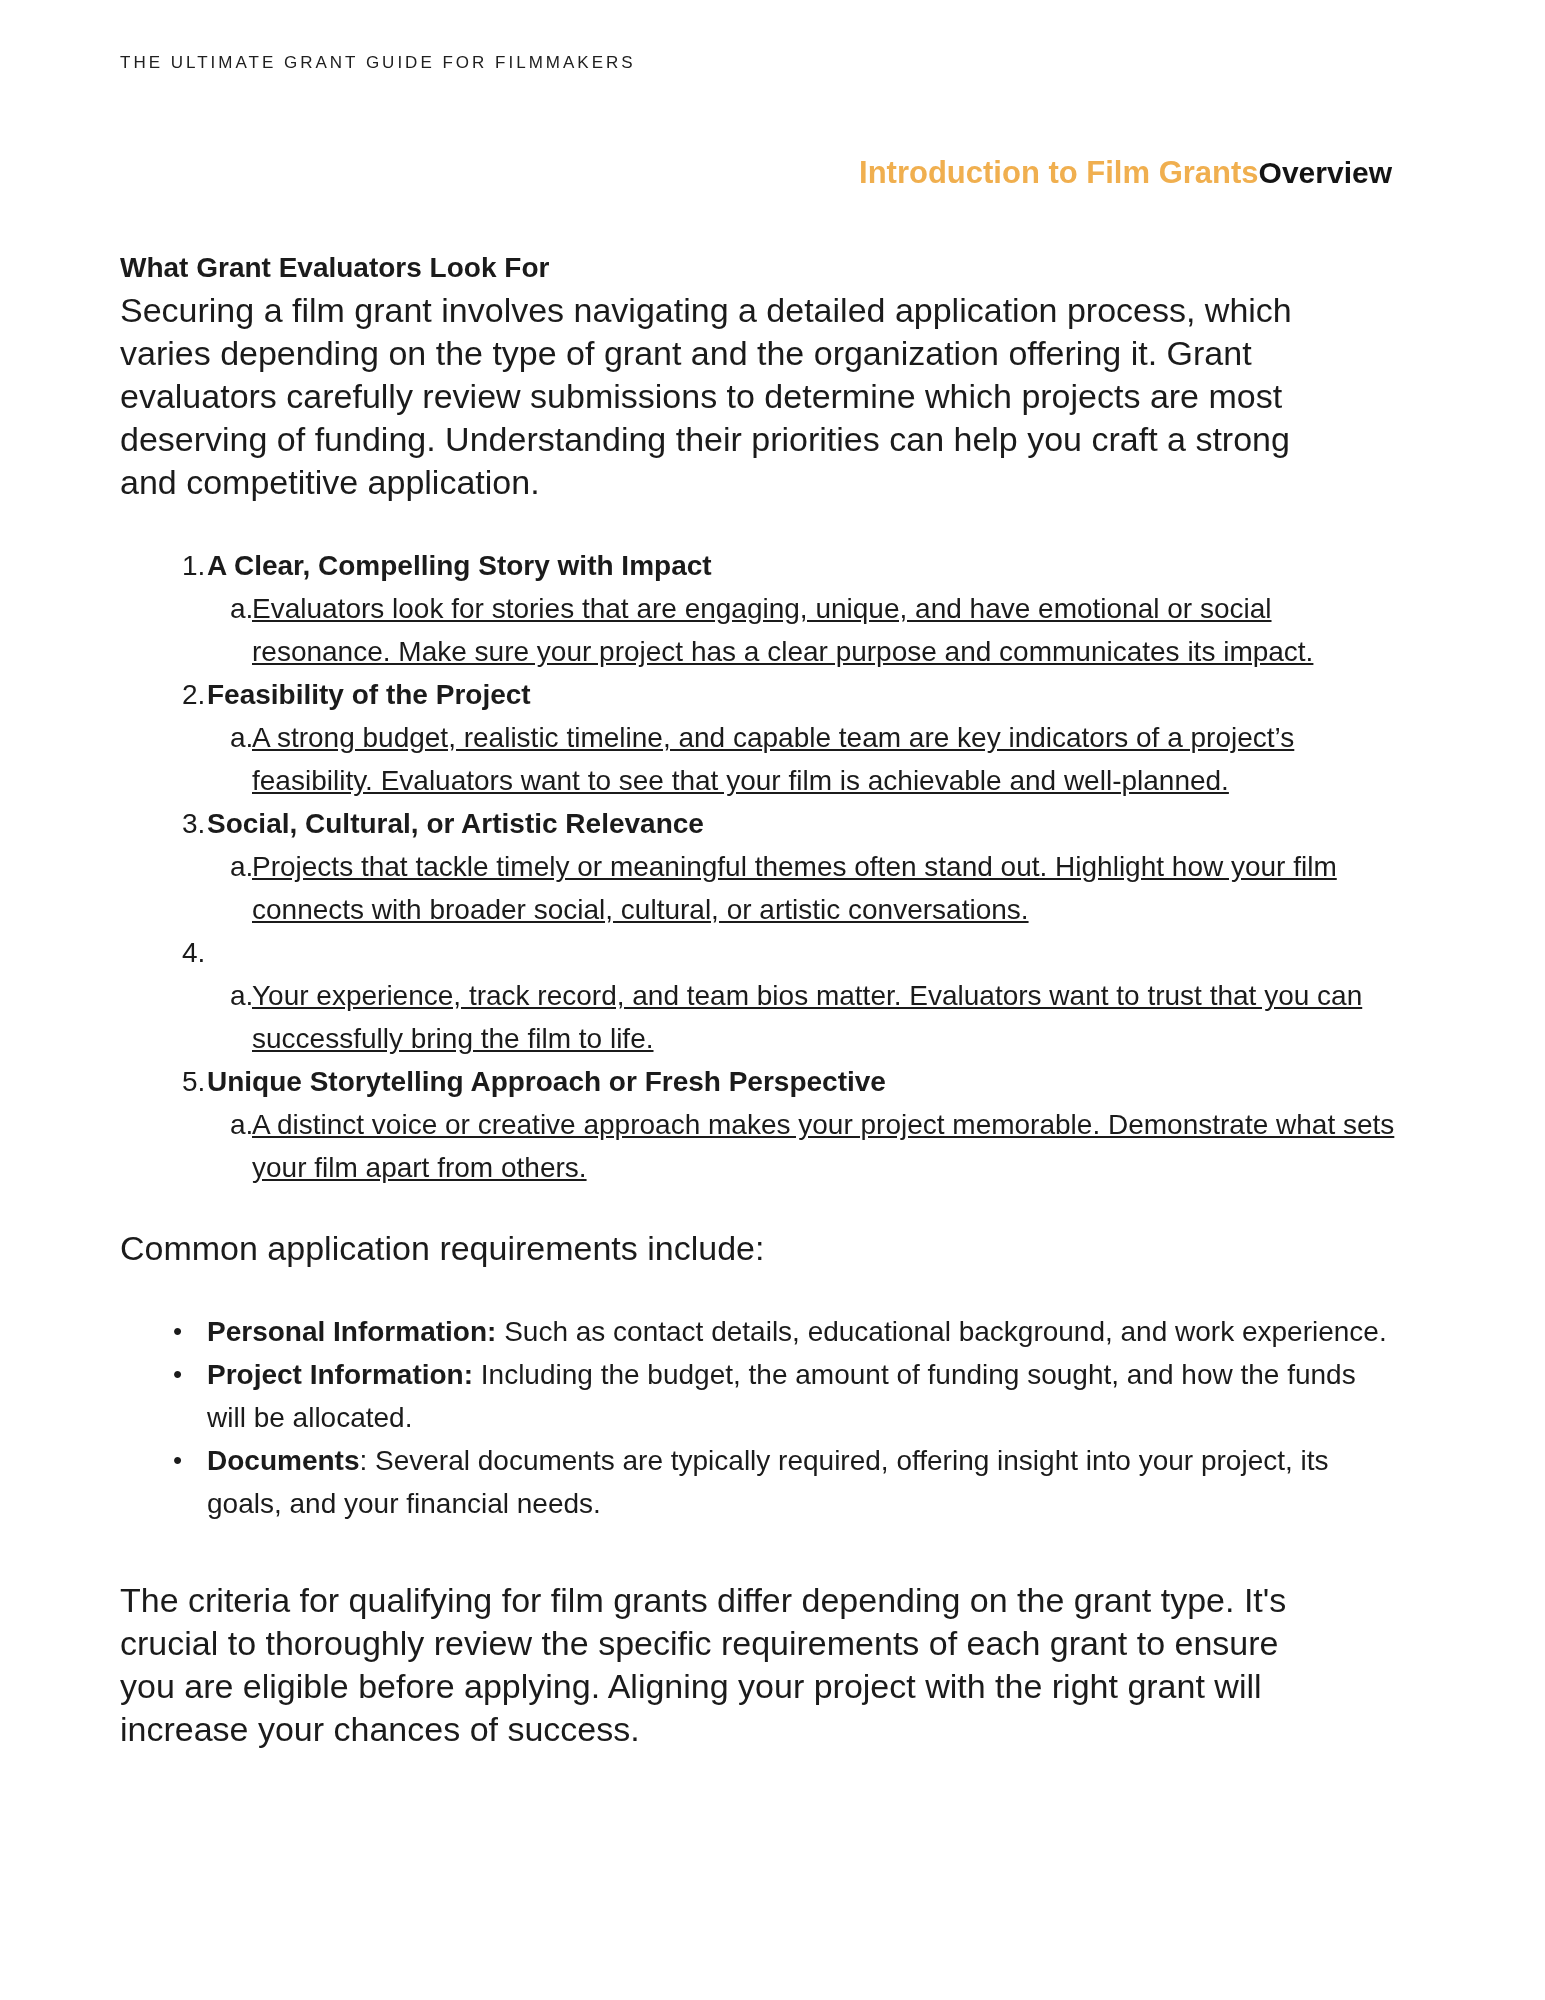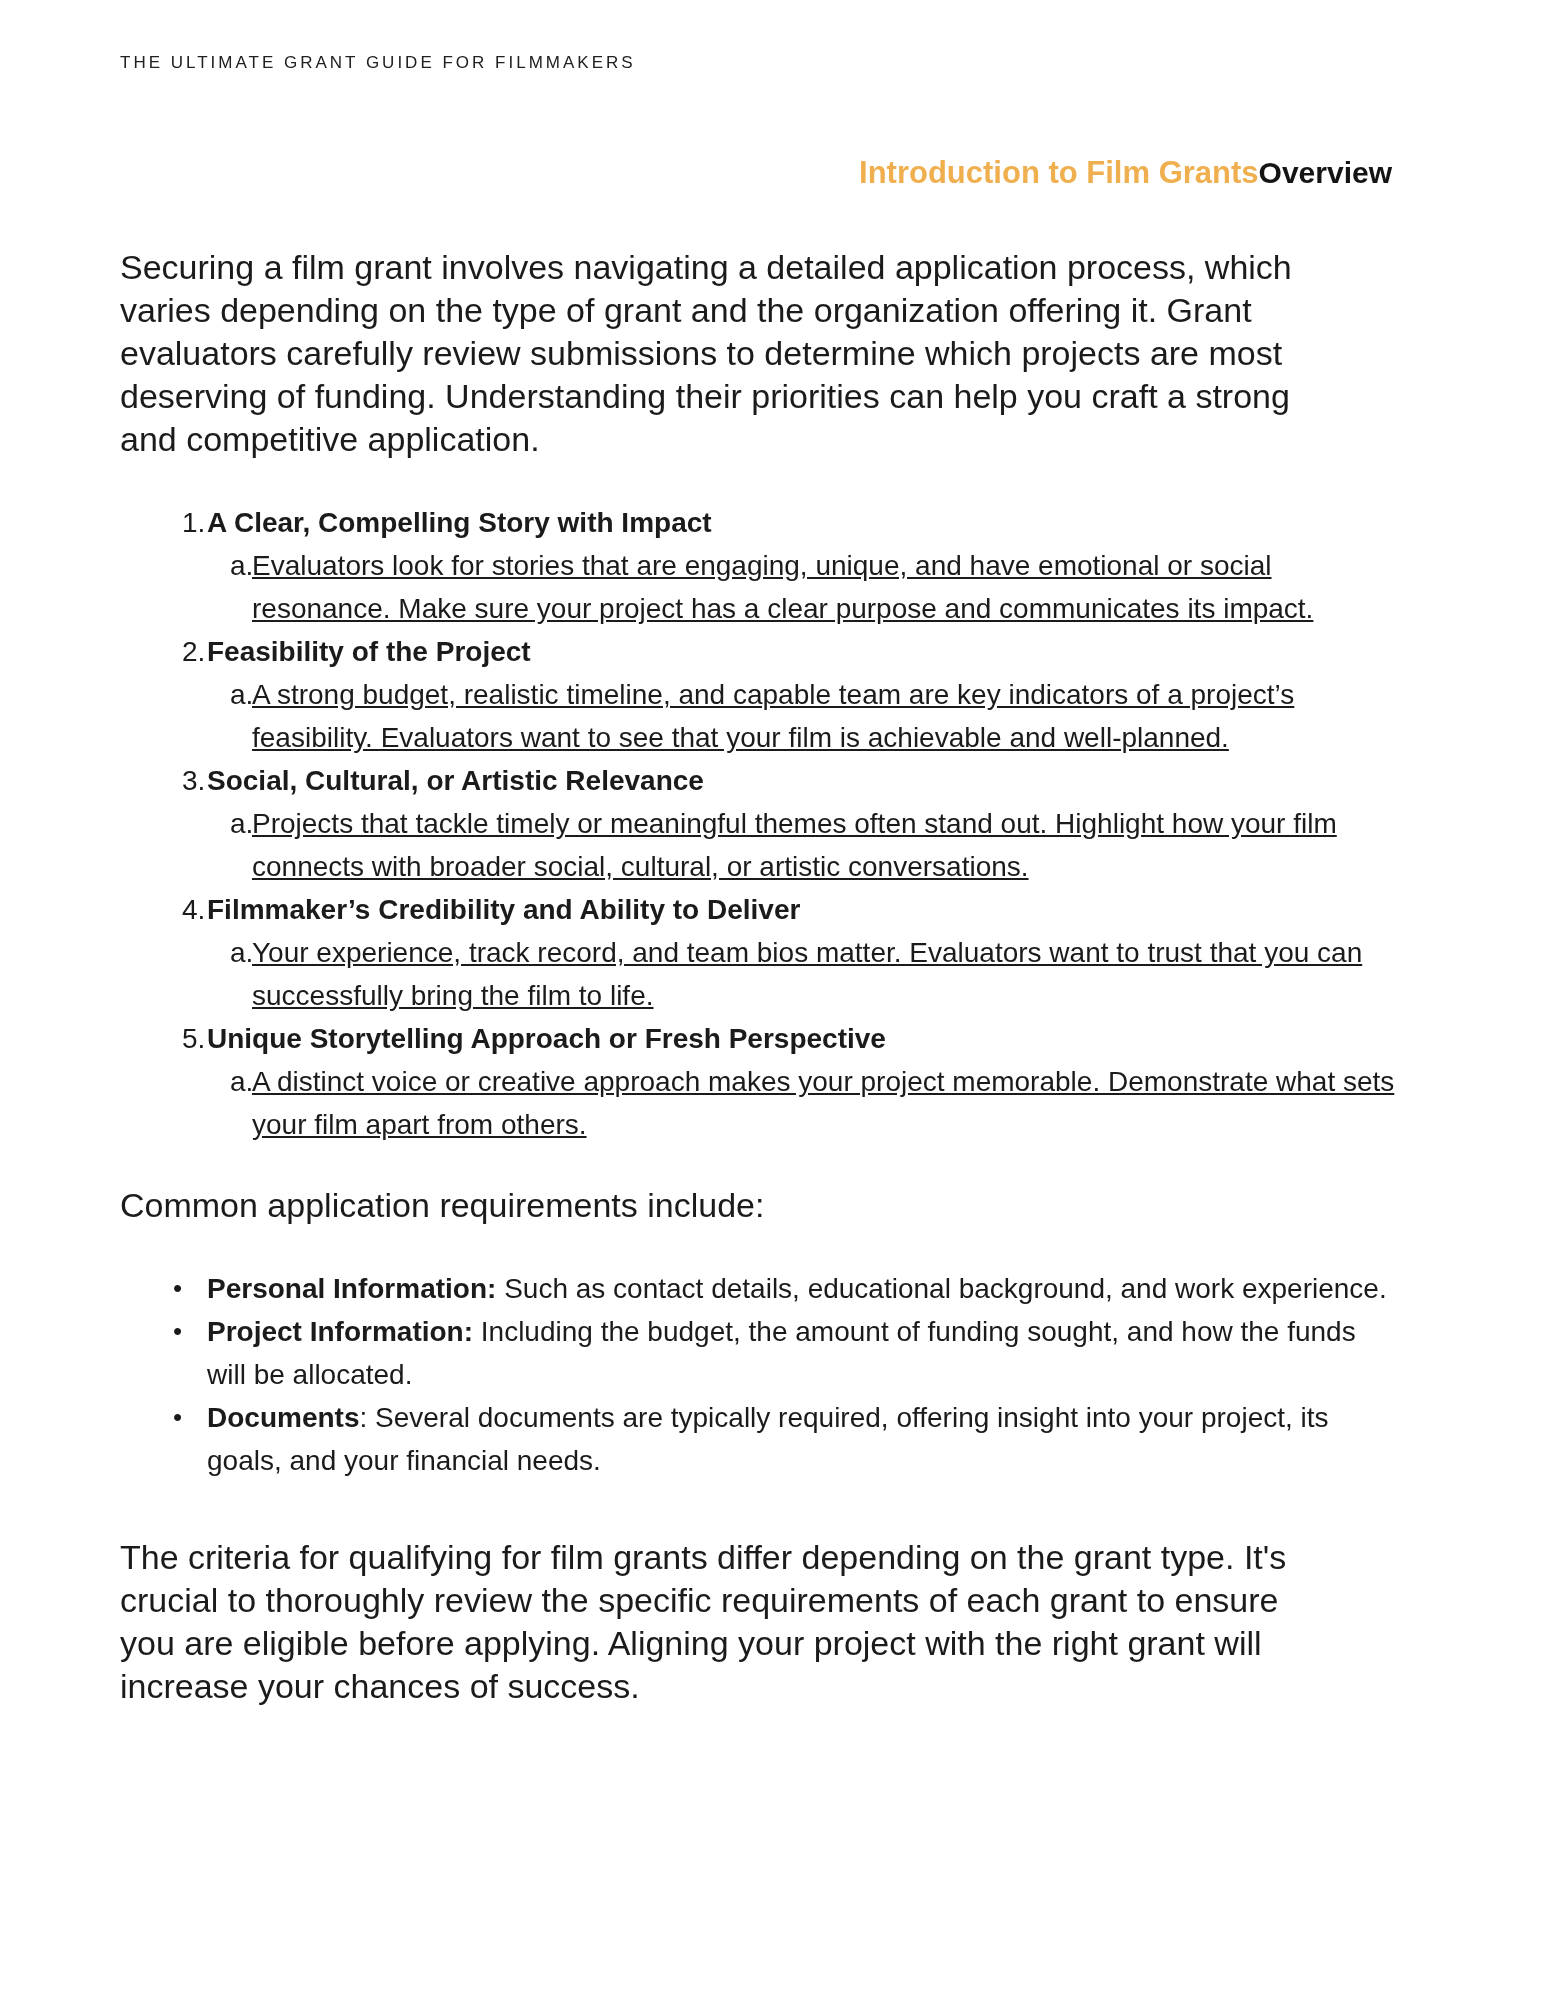--- a/index.html
+++ b/index.html
@@ -105,20 +105,21 @@
 <div class="page">
 
   <div class="doc-header">THE ULTIMATE GRANT GUIDE FOR FILMMAKERS</div>
 
   <div class="title-row">
     <div class="section-title">Introduction to Film Grants</div>
     <div class="overview-label">Overview</div>
   </div>
 
   <div class="text-block">
+    <div class="subheading">What Grant Evaluators Look For</div>
     <div class="para">Securing a film grant involves navigating a detailed application process, which varies depending on the type of grant and the organization offering it. Grant evaluators carefully review submissions to determine which projects are most deserving of funding. Understanding their priorities can help you craft a strong and competitive application.</div>
   </div>
 
   <div class="criteria-list">
 
     <div>
       <div class="crit-head">
         <span class="crit-num">1.</span>
         <span class="crit-heading">A Clear, Compelling Story with Impact</span>
       </div>
@@ -146,21 +147,20 @@
       </div>
       <div class="crit-sub">
         <span class="sub-marker">a.</span>
         <span class="sub-detail">Projects that tackle timely or meaningful themes often stand out. Highlight how your film connects with broader social, cultural, or artistic conversations.</span>
       </div>
     </div>
 
     <div>
       <div class="crit-head">
         <span class="crit-num">4.</span>
-        <span class="crit-heading">Filmmaker’s Credibility and Ability to Deliver</span>
       </div>
       <div class="crit-sub">
         <span class="sub-marker">a.</span>
         <span class="sub-detail">Your experience, track record, and team bios matter. Evaluators want to trust that you can successfully bring the film to life.</span>
       </div>
     </div>
 
     <div>
       <div class="crit-head">
         <span class="crit-num">5.</span>

